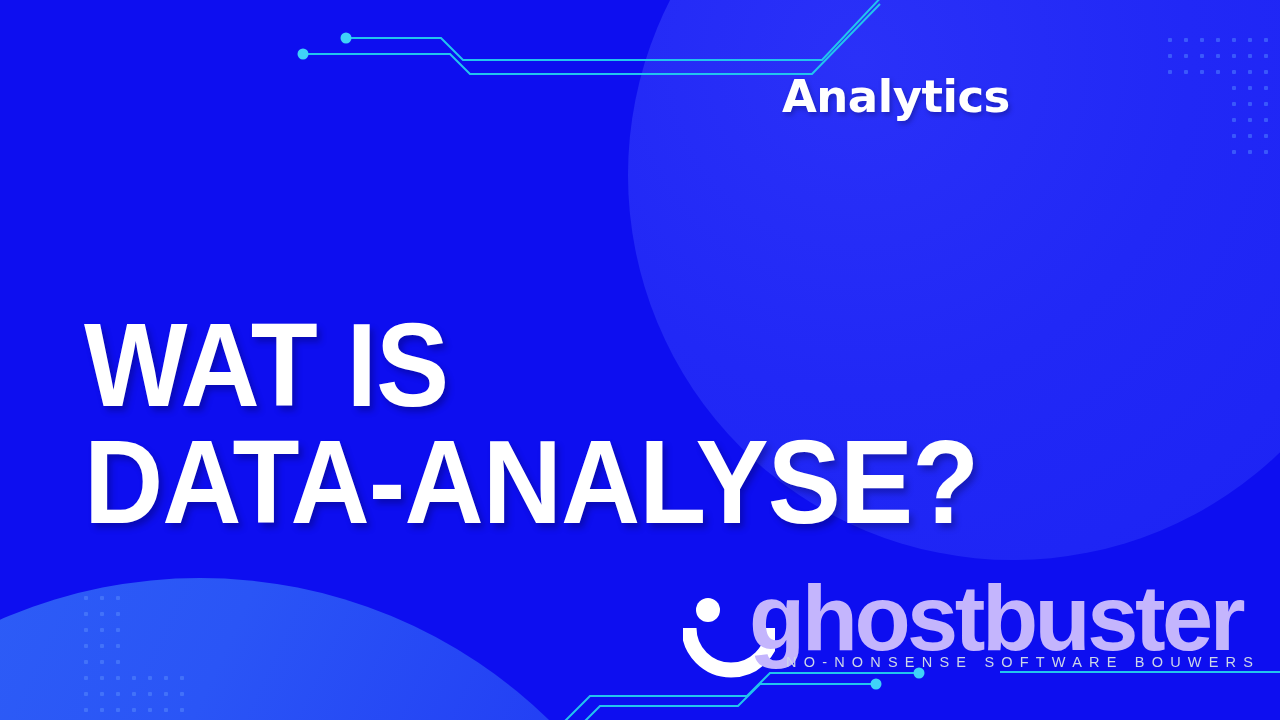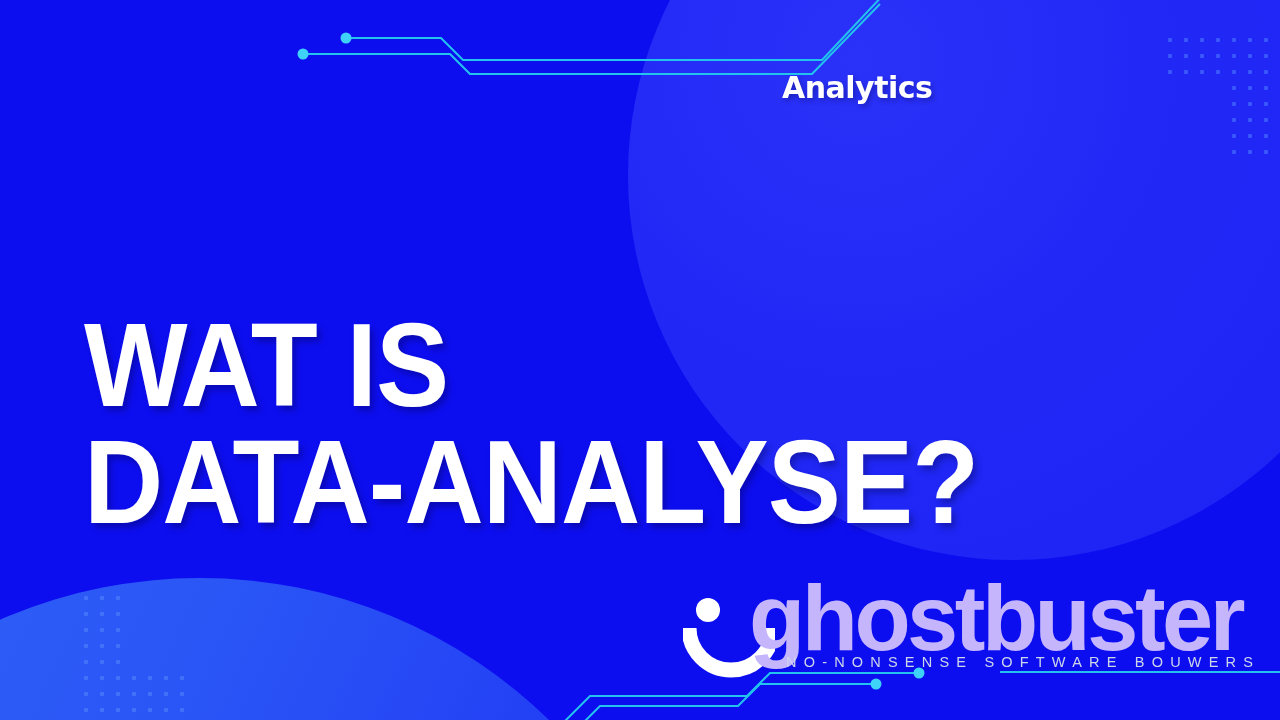--- a/index.html
+++ b/index.html
@@ -67,21 +67,21 @@
 
   
   .traces { position: absolute; inset: 0; }
 
   
   .eyebrow {
     position: absolute;
     left: 782px;
     top: 70px;
     font-family: "DejaVu Sans", sans-serif;
-    font-size: 30px;
+    font-size: 45px;
     font-weight: 700;
     color: #ffffff;
     letter-spacing: -0.5px;
     text-shadow: 2px 3px 5px rgba(0, 0, 40, 0.28);
     white-space: nowrap;
   }
 
   .headline {
     position: absolute;
     left: 84px;

